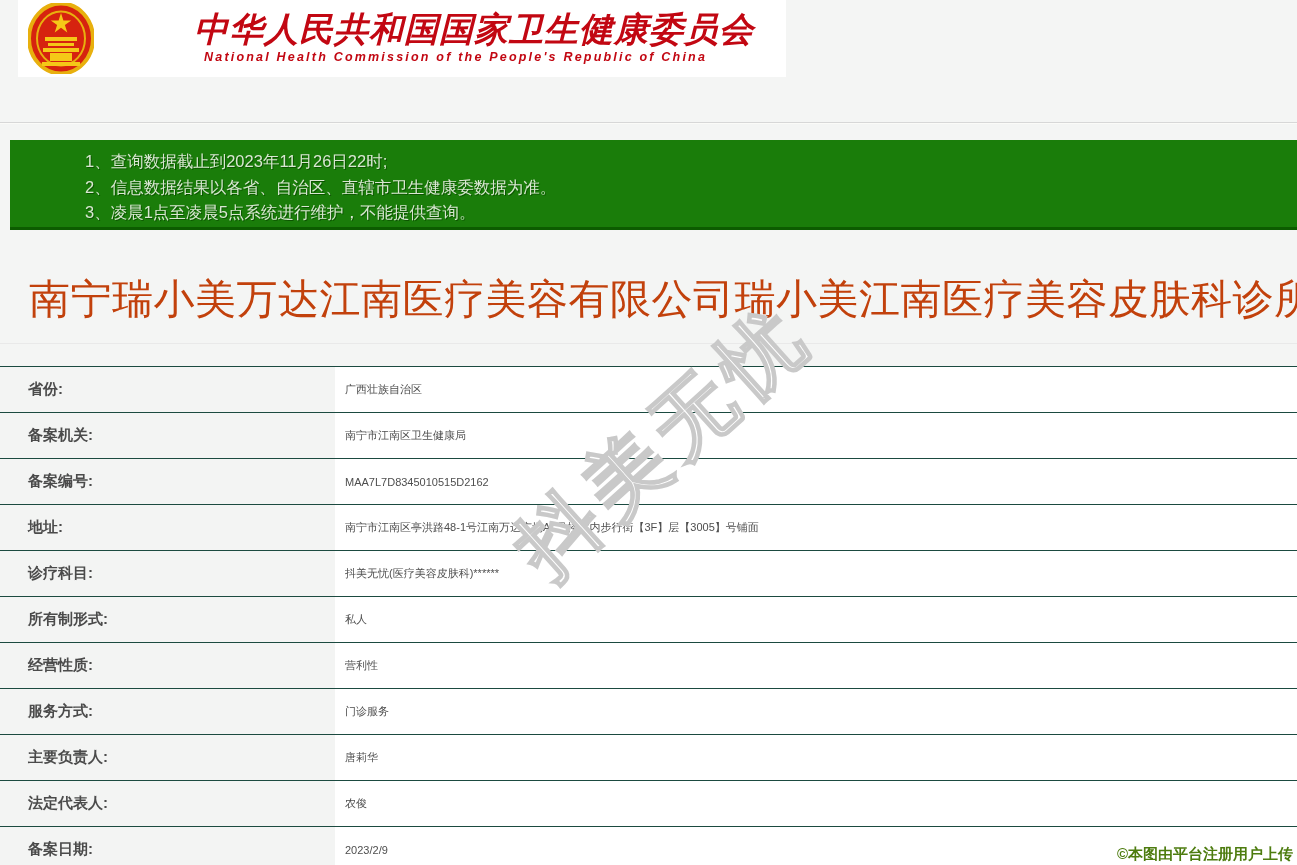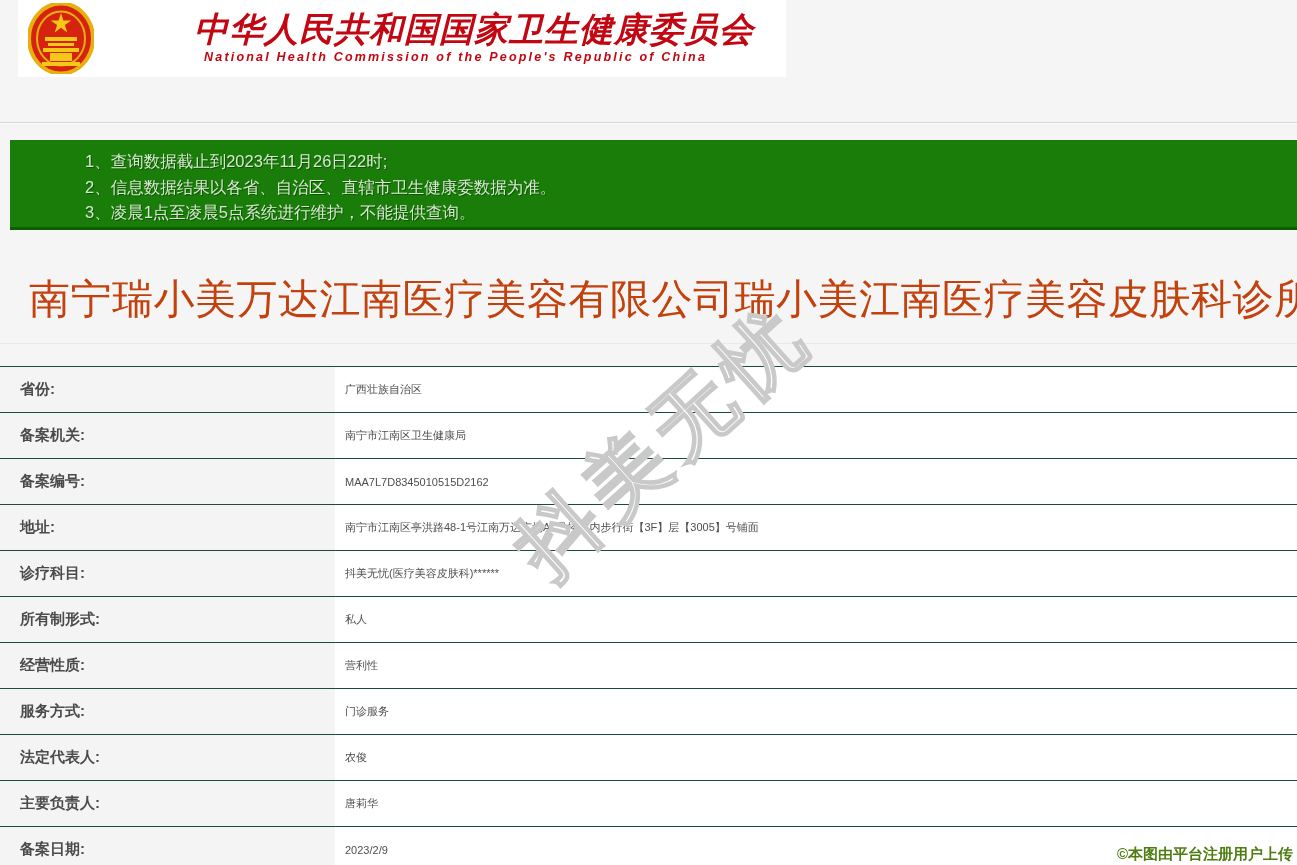--- a/index.html
+++ b/index.html
@@ -54,21 +54,21 @@
     background:#e9e9e9;
   }
   
   .record-table {
     position:absolute; left:0; top:366px; width:1297px;
     border-top:1px solid #1b4a40;
   }
   .record-row { display:flex; height:46px; border-bottom:1px solid #1b4a40; }
   .record-label {
     width:335px; background:#f3f4f3; display:flex; align-items:center;
-    padding-left:20px; font-size:15px; font-weight:bold; color:#4b4b4b;
+    padding-left:28px; font-size:15px; font-weight:bold; color:#4b4b4b;
   }
   .record-value {
     flex:1; background:#ffffff; display:flex; align-items:center;
     padding-left:10px; font-size:11px; color:#4e4e4e;
   }
   
   .watermark {
     position:absolute; left:425px; top:390px; width:470px; height:95px;
     transform:rotate(-42deg);
     font-size:80px; font-weight:bold; letter-spacing:10px;
@@ -141,26 +141,26 @@
   </div>
   <div class="record-row">
     <div class="record-label">经营性质:</div>
     <div class="record-value">营利性</div>
   </div>
   <div class="record-row">
     <div class="record-label">服务方式:</div>
     <div class="record-value">门诊服务</div>
   </div>
   <div class="record-row">
+    <div class="record-label">主要负责人:</div>
+    <div class="record-value">唐莉华</div>
+  </div>
+  <div class="record-row">
     <div class="record-label">法定代表人:</div>
     <div class="record-value">农俊</div>
-  </div>
-  <div class="record-row">
-    <div class="record-label">主要负责人:</div>
-    <div class="record-value">唐莉华</div>
   </div>
   <div class="record-row">
     <div class="record-label">备案日期:</div>
     <div class="record-value">2023/2/9</div>
   </div>
 </div>
 
 <div class="watermark">抖美无忧</div>
 
 <div class="credit">©本图由平台注册用户上传</div>

